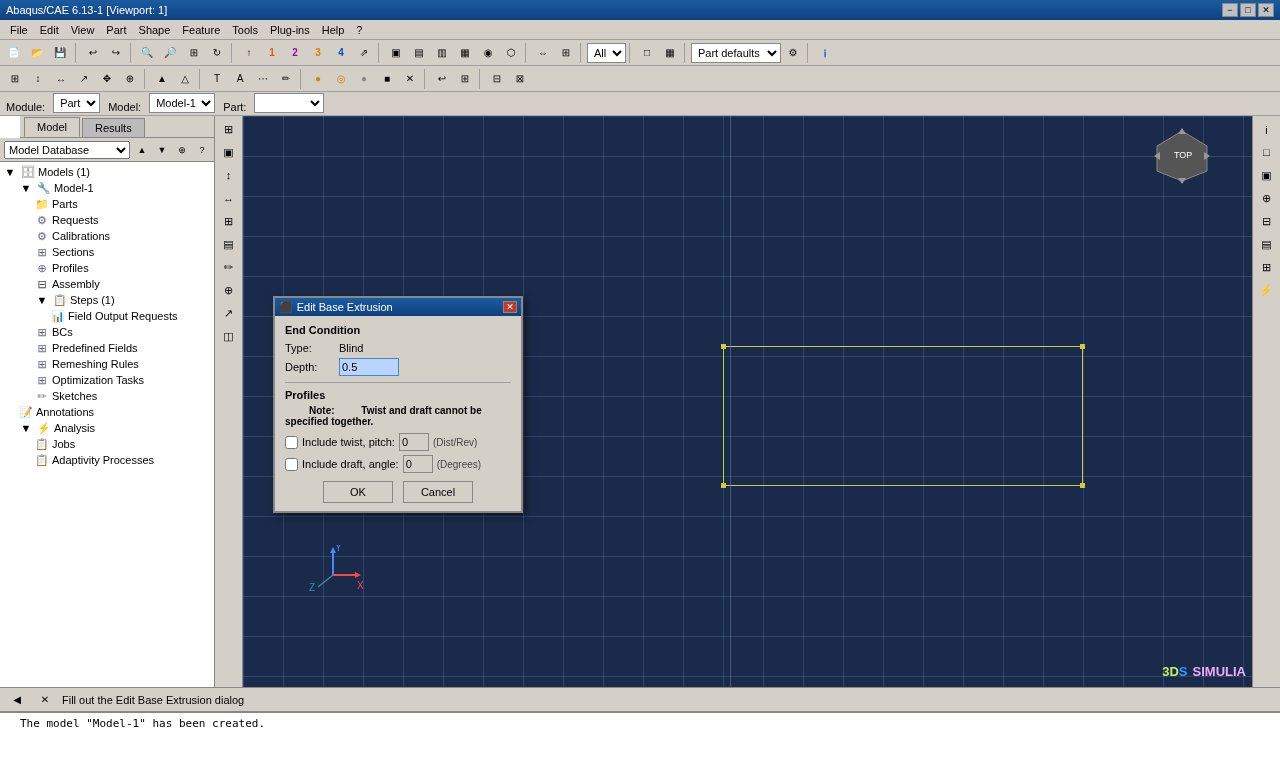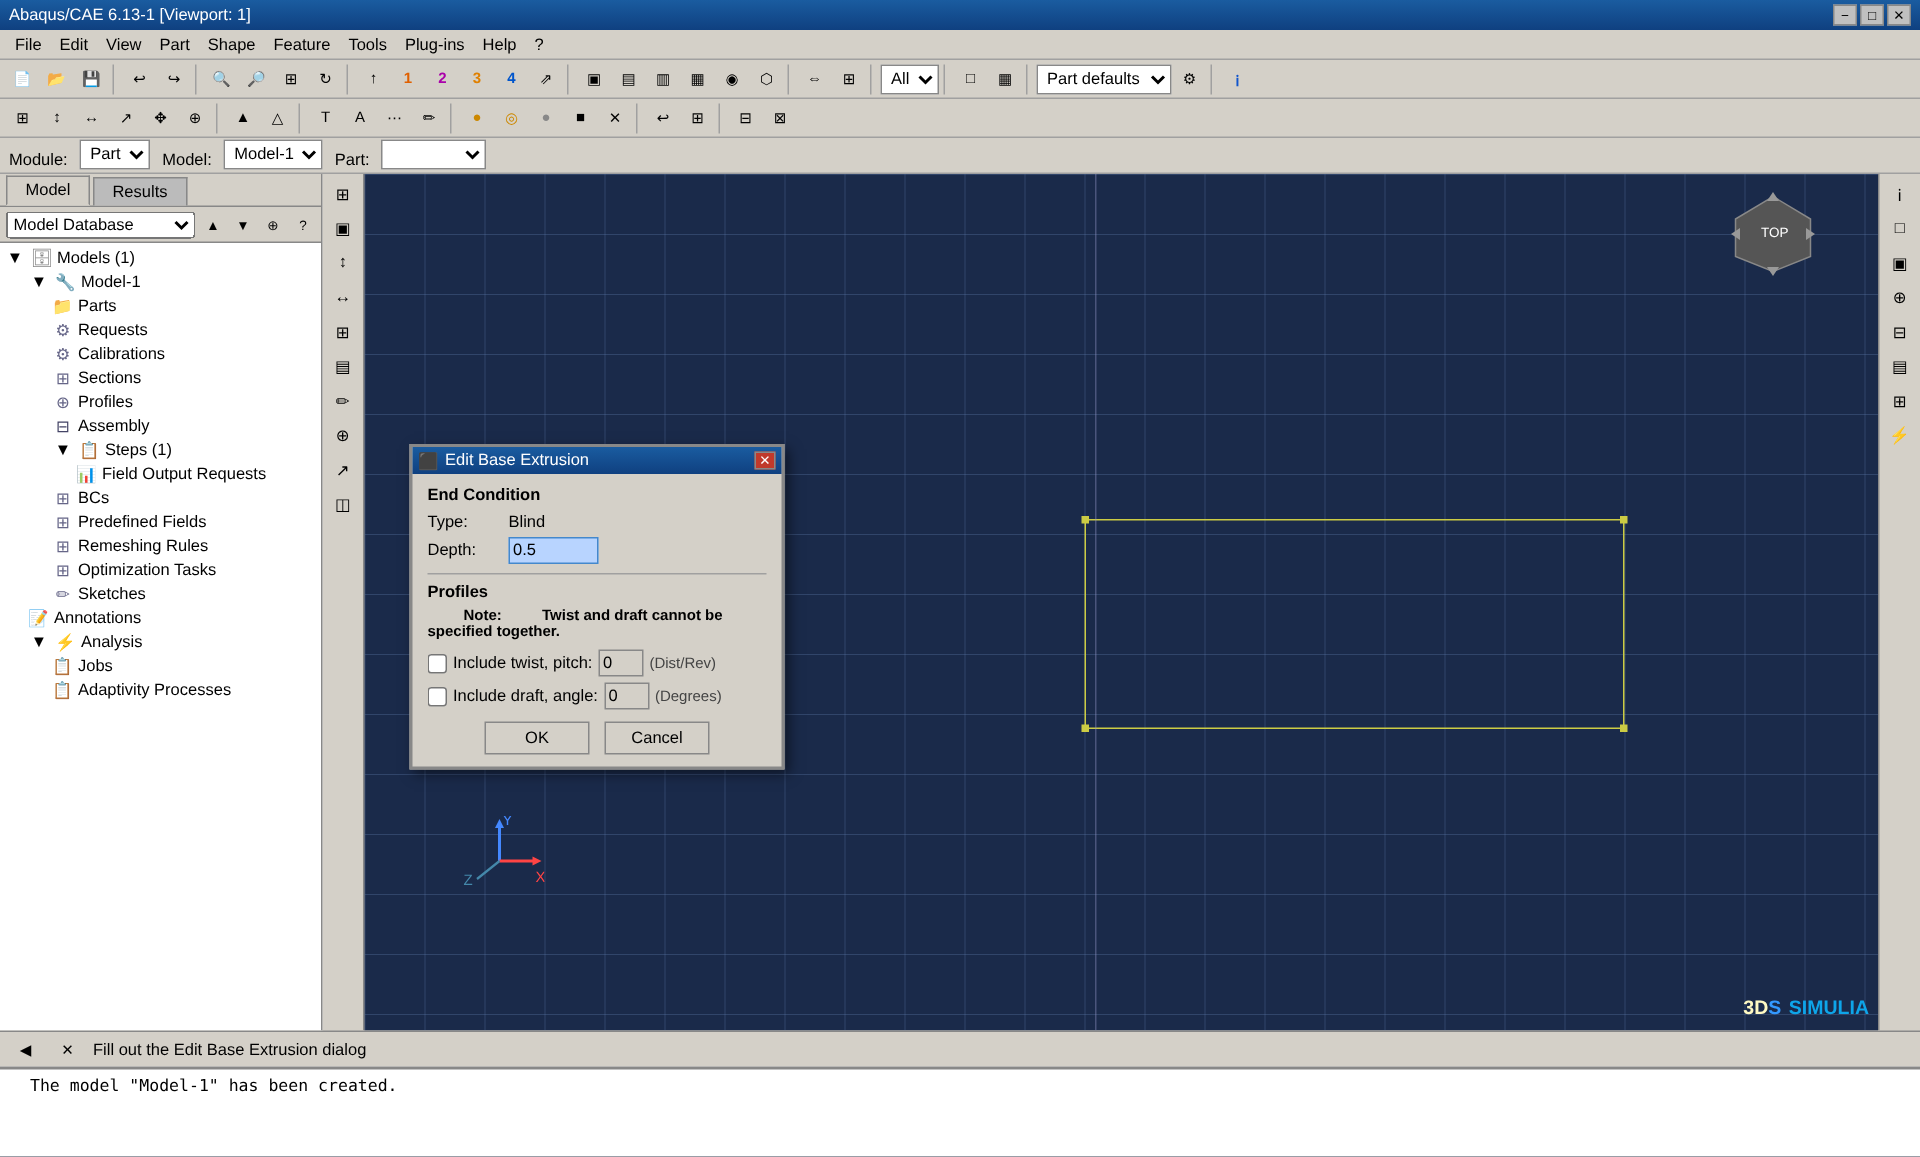--- a/index.html
+++ b/index.html
@@ -81,20 +81,21 @@
     }
 
     
     #model-tabs {
       background: #d4d0c8;
       height: 22px;
       display: flex;
       align-items: flex-end;
       padding: 0 4px;
       border-bottom: 1px solid #888;
+      margin-left: 20px;
     }
     .tab-btn {
       padding: 3px 12px;
       font-size: 11px;
       border: 1px solid #888;
       border-bottom: none;
       background: #bbb;
       cursor: pointer;
       margin-right: 2px;
     }
@@ -656,22 +657,22 @@
 
             <div class="dlg-btn-row">
               <button class="dlg-btn">OK</button>
               <button class="dlg-btn">Cancel</button>
             </div>
           </div>
         </div>
       </div>
 
       <div id="simulia-logo">
-        <span style="color:#fef9c3;font-size:13px;font-weight:bold;">3D</span><span style="color:#3399ff;font-size:13px;font-weight:bold;">S</span>
-        <span style="color:#0ea5e9;font-size:13px;font-weight:bold;"> SIMULIA</span>
+        <span style="color:#bef264;font-size:13px;font-weight:bold;">3D</span><span style="color:#3399ff;font-size:13px;font-weight:bold;">S</span>
+        <span style="color:#f0abfc;font-size:13px;font-weight:bold;"> SIMULIA</span>
       </div>
     </div>
 
     <div id="right-panel-toolbar">
       <button class="lv-btn">ℹ</button>
       <button class="lv-btn">□</button>
       <button class="lv-btn">▣</button>
       <button class="lv-btn">⊕</button>
       <button class="lv-btn">⊟</button>
       <button class="lv-btn">▤</button>

